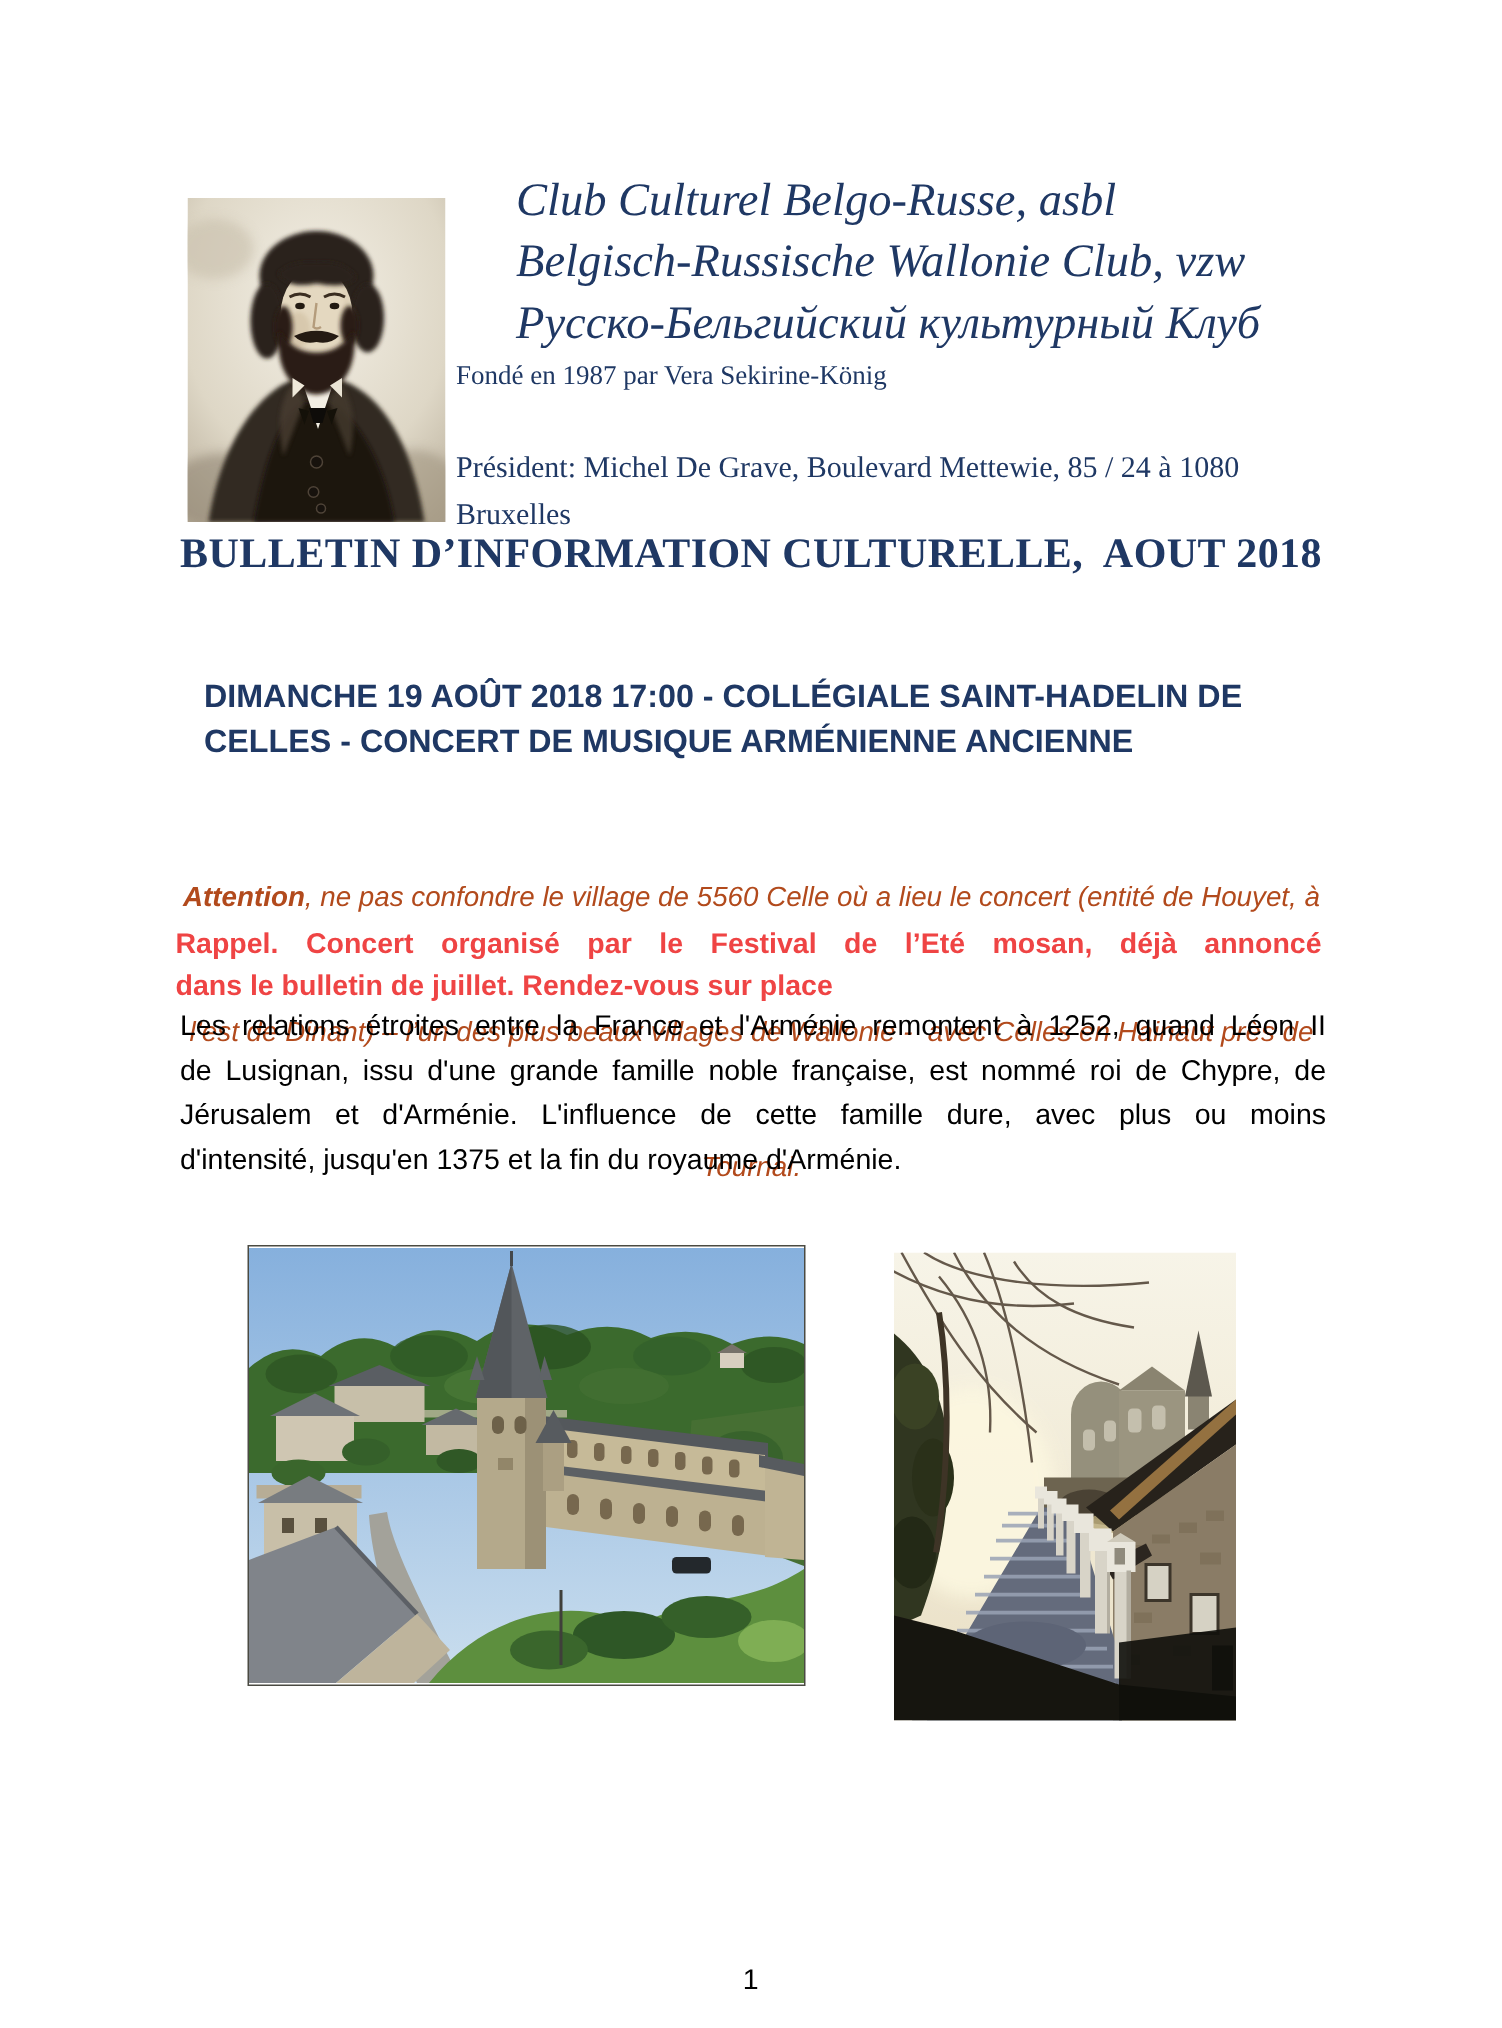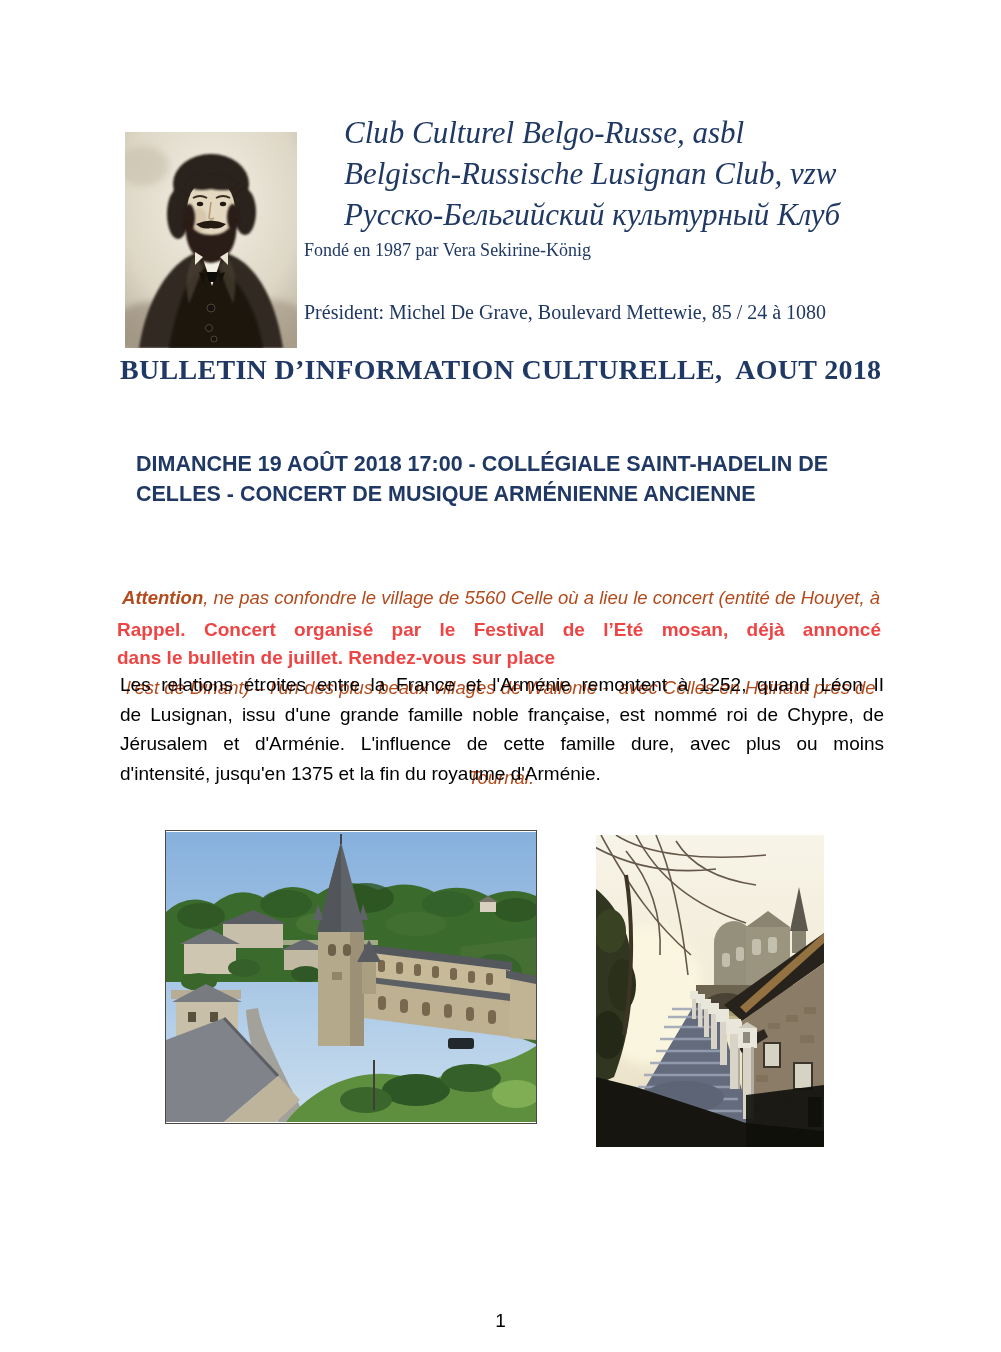--- a/index.html
+++ b/index.html
@@ -108,26 +108,27 @@
 
     <polygon points="70,120 78,125 70,133" fill="#efe9da"></polygon>
     <polygon points="103,120 95,125 103,133" fill="#e9e3d4"></polygon>
     <circle cx="86" cy="176" r="4" fill="#17120d" stroke="#4e4337" stroke-width="1"></circle>
     <circle cx="84" cy="196" r="3.5" fill="#17120d" stroke="#4e4337" stroke-width="1"></circle>
     <circle cx="89" cy="207" r="3" fill="#17120d" stroke="#4e4337" stroke-width="1"></circle>
   </svg>
 
   <div class="club-title">
     <div>Club Culturel Belgo-Russe, asbl</div>
-    <div>Belgisch-Russische Lusignan Club, vzw</div>
+    <div>Belgisch-Russische Wallonie Club, vzw</div>
     <div>Русско-Бельгийский культурный Клуб</div>
   </div>
   <div class="founded">Fondé en 1987 par Vera Sekirine-König</div>
   <div class="president">
     <div>Président: Michel De Grave, Boulevard Mettewie, 85 / 24 à 1080</div>
+    <div>Bruxelles</div>
   </div>
 
   <div class="bulletin-title">BULLETIN D’INFORMATION CULTURELLE,  AOUT 2018</div>
 
   <div class="event-heading">
     <div>DIMANCHE 19 AOÛT 2018 17:00 - COLLÉGIALE SAINT-HADELIN DE</div>
     <div>CELLES - CONCERT DE MUSIQUE ARMÉNIENNE ANCIENNE</div>
   </div>
 
   <div class="attention">

